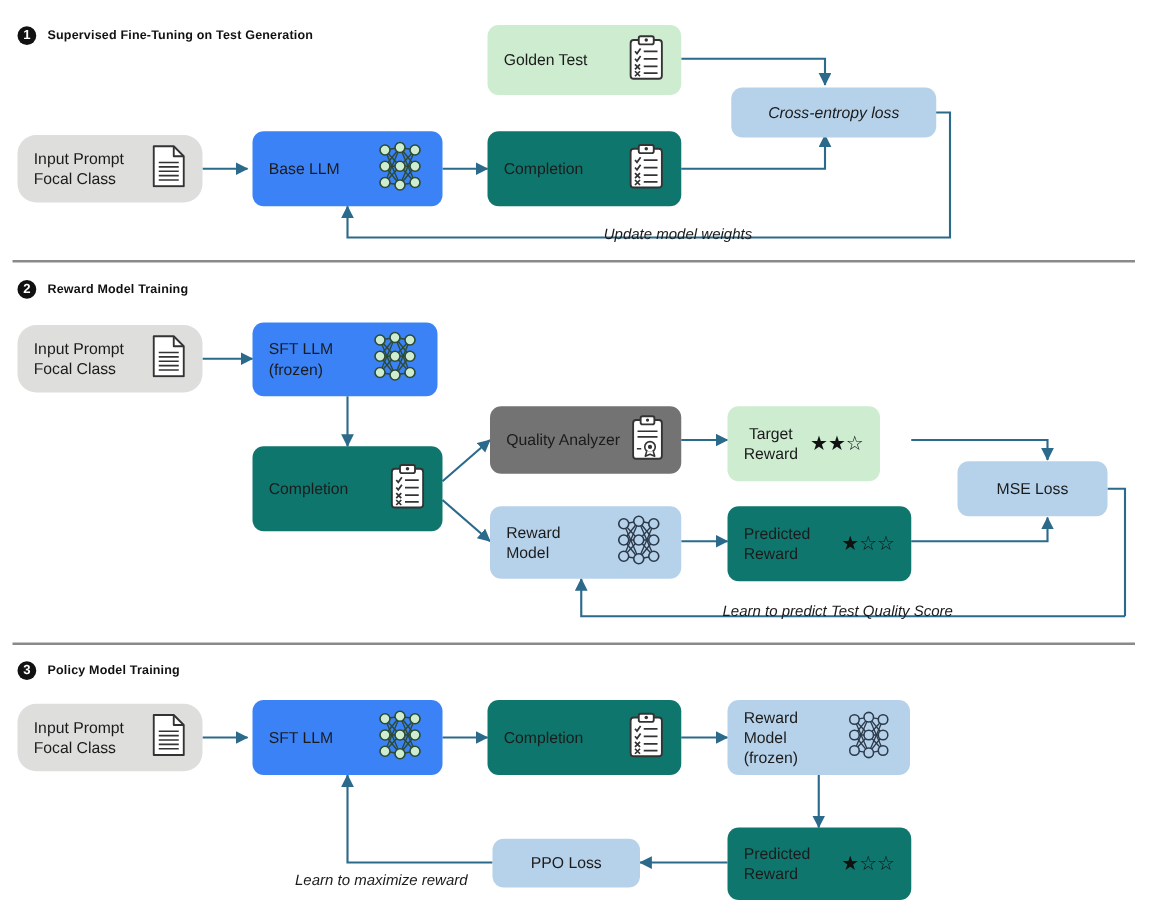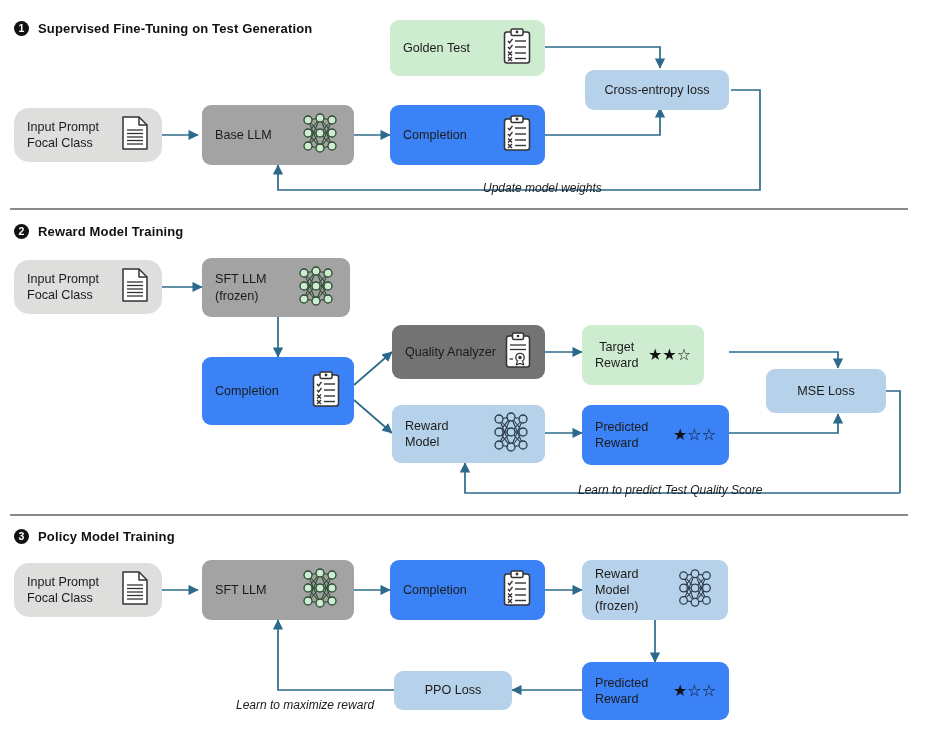--- a/index.html
+++ b/index.html
@@ -25,21 +25,21 @@
     position: absolute; display: flex; align-items: center; gap: 9px;
   }
   .sec-num {
     width: 15px; height: 15px; border-radius: 50%;
     background: #111; color: #fff;
     font-size: 10.5px; font-weight: bold;
     display: flex; align-items: center; justify-content: center;
     line-height: 1;
   }
   .sec-title {
-    font-size: 13px; font-weight: bold; color: #111;
+    font-size: 10px; font-weight: bold; color: #111;
     letter-spacing: 0.15px; white-space: nowrap;
   }
 
   
   .node {
     position: absolute;
     border-radius: 9px;
     display: flex; align-items: center;
     padding: 16px 13px;
     gap: 6px;
@@ -48,22 +48,22 @@
     font-size: 12.6px; color: #1b1b1b; line-height: 1.28;
     white-space: pre-line;
   }
   .node.center { justify-content: center; }
   .node.center .lbl { text-align: center; }
   .node.spread { justify-content: space-between; }
   .node .ico { flex: 0 0 auto; display: block; }
 
   .c-gray   { background: #dededd; border-radius: 15px; }
   .c-green  { background: #cdecd0; }
-  .c-green2 { background: #a3a3a3; }
-  .c-yellow { background: #3b82f6; }
+  .c-green2 { background: #3b82f6; }
+  .c-yellow { background: #0f766e; }
   .c-blue   { background: #b6d2ea; }
   .c-pink   { background: #737373; }
 
   
   .stars { font-size: 16px; letter-spacing: 0px; color: #111; line-height: 1;
            font-family: "DejaVu Sans", sans-serif; white-space: nowrap; }
 
   
   svg.wires {
     position: absolute; left: 0; top: 0;
@@ -219,21 +219,21 @@
           <line x1="13" y1="31.5" x2="24" y2="31.5"></line>
         </g>
         <path d="M6,14 l1.6,1.8 L10.5,11.8" fill="none" stroke="#333" stroke-width="1.4"></path>
         <path d="M6,20 l1.6,1.8 L10.5,17.8" fill="none" stroke="#333" stroke-width="1.4"></path>
         <path d="M6,24.5 l4,4 M10,24.5 l-4,4" stroke="#333" stroke-width="1.4"></path>
         <path d="M6,30 l4,4 M10,30 l-4,4" stroke="#333" stroke-width="1.4"></path>
       </svg>
     </span>
   </div>
 
-  <div class="node c-blue center" style="left:585px; top:70px; width:144px; height:40px;">
+  <div class="node c-blue center" style="left:585px; top:70px; width:164px; height:40px;font-style:italic;">
     <span class="lbl">Cross-entropy loss</span>
   </div>
 
   <div class="cap-wrap" style="left:483px; top:178px;">
     <span class="caption">Update model weights</span>
   </div>
 
   <div class="sec-rule" style="top:208px;"></div>
 
   <div class="sec-head" style="left:14px; top:224px;">

